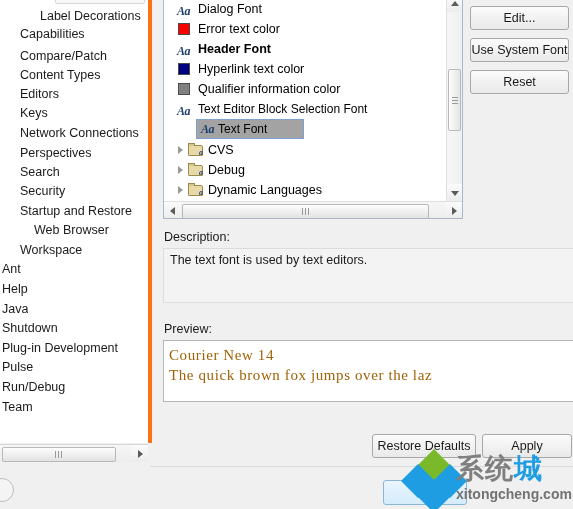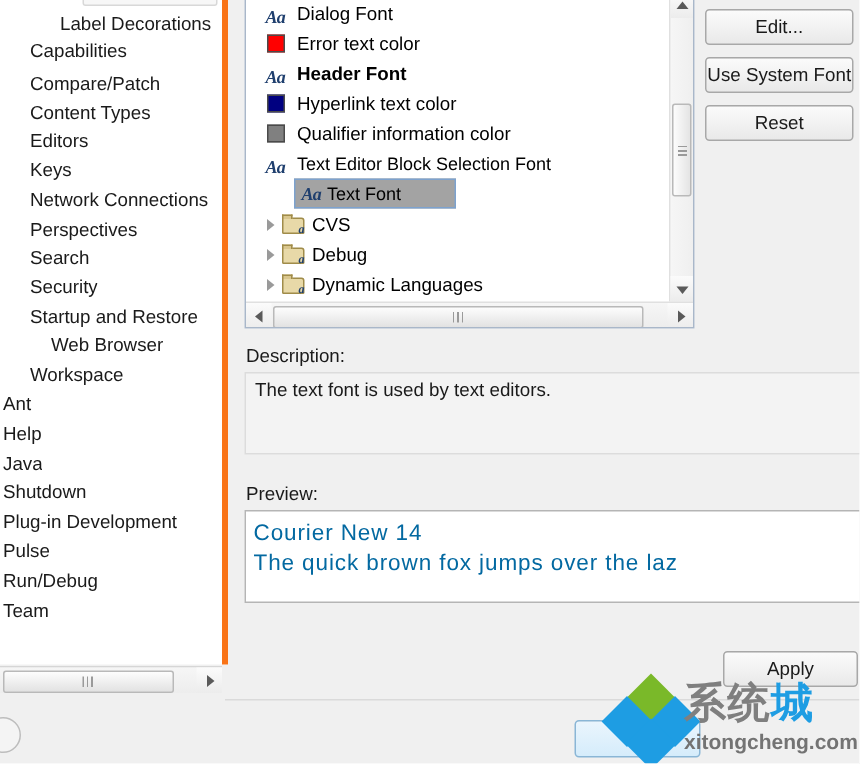--- a/index.html
+++ b/index.html
@@ -324,23 +324,23 @@
     width: 420px; height: 62px;
     background: #ffffff;
     border: 1px solid #b5b5b5;
     box-sizing: border-box;
     overflow: hidden;
   }
   .preview-line {
     position: absolute;
     left: 5px;
     white-space: nowrap;
-    font-family: Liberation Sans, sans-serif;
+    font-family: Liberation Serif, serif;
     font-size: 15px;
-    color: #0369a1;
+    color: #a16207;
     letter-spacing: 0.6px;
   }
 
   
   #separator {
     position: absolute;
     left: 150px; top: 466px;
     width: 423px; height: 1px;
     background: #dadada;
   }
@@ -514,20 +514,21 @@
   <div id="desc-box">
     <div id="desc-text">The text font is used by text editors.</div>
   </div>
 
   <div class="section-label" style="left:164px; top:322px;">Preview:</div>
   <div id="preview-box">
     <div class="preview-line" style="top:6px;">Courier New 14</div>
     <div class="preview-line" style="top:26px;">The quick brown fox jumps over the laz</div>
   </div>
 
+  <button class="bottom-btn" style="left:372px; top:434px; width:104px;">Restore Defaults</button>
   <button class="bottom-btn" style="left:482px; top:434px; width:90px;">Apply</button>
 
   <div id="separator"></div>
 
   <button class="bottom-btn" id="btn-ok">OK</button>
 
   <div id="watermark">
     <div id="wm-logo">
       <span class="wm-d top"></span>
       <span class="wm-d left"></span>

